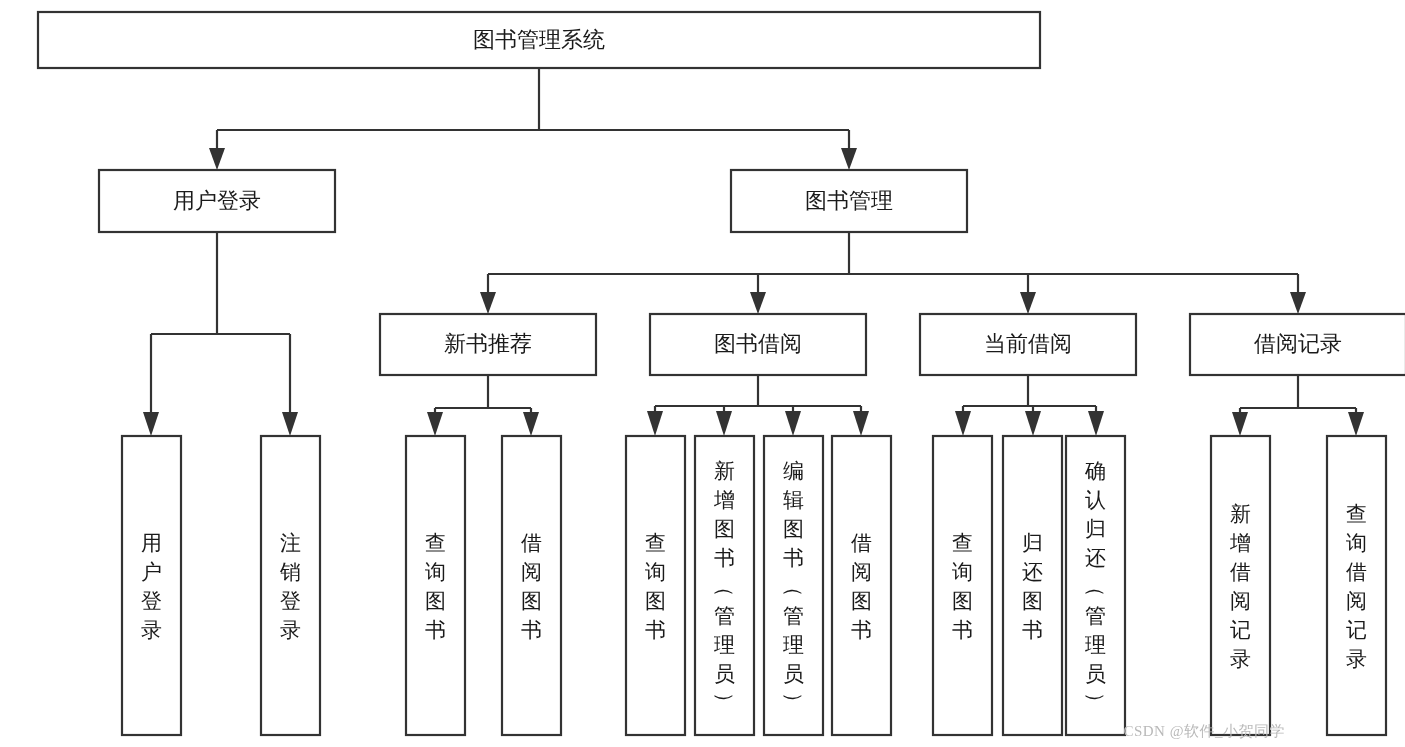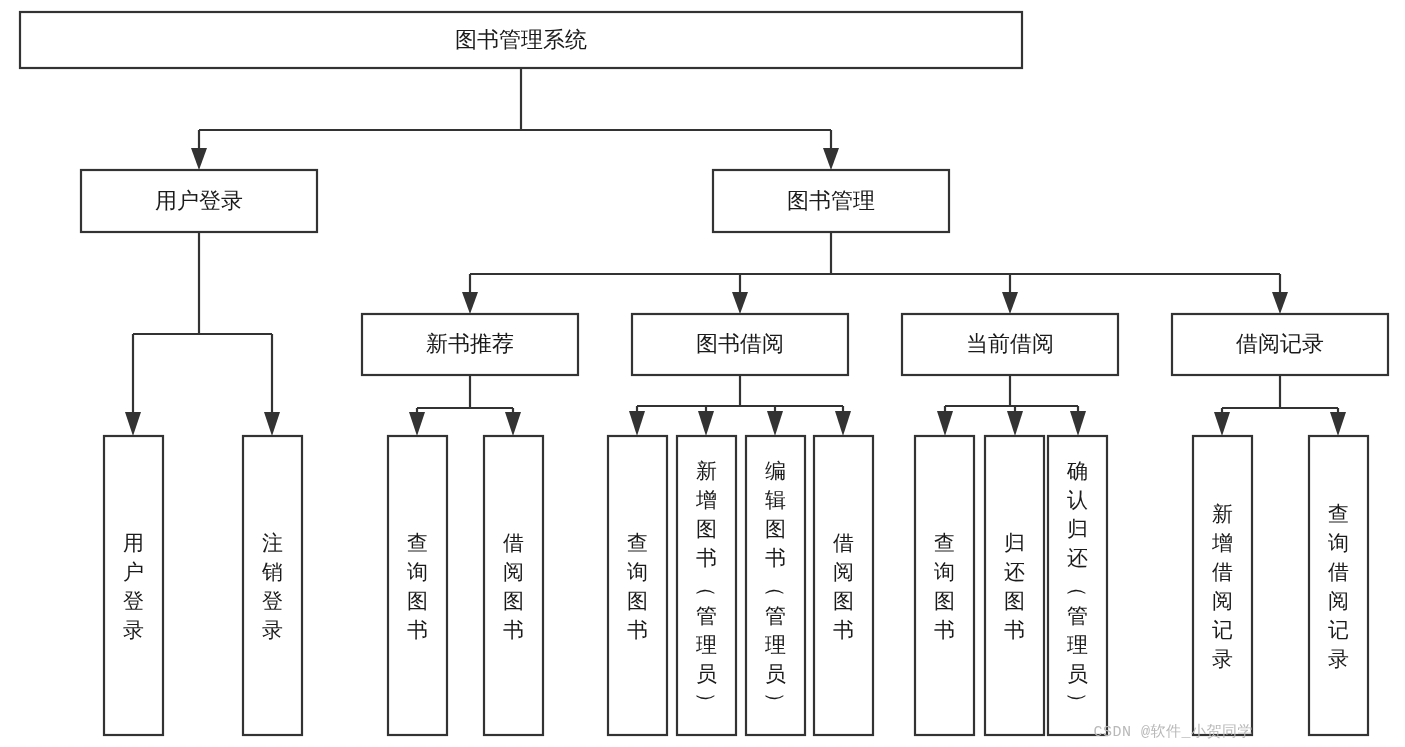--- a/index.html
+++ b/index.html
@@ -11,20 +11,21 @@
     width: 1405px;
     height: 747px;
     font-family: "DejaVu Sans", "Liberation Sans", sans-serif;
     overflow: hidden;
   }
   #diagram-root {
     position: relative;
     width: 1279px;
     height: 747px;
     background: #ffffff;
+    margin-left: 18px;
   }
   svg#flowchart {
     position: absolute;
     top: 0;
     left: 0;
     width: 1405px;
     height: 747px;
     display: block;
   }
   .node-box {
@@ -49,23 +50,23 @@
     stroke: #333333;
     stroke-width: 2.2;
     fill: none;
   }
   .arrow-head {
     fill: #333333;
     stroke: none;
   }
   .watermark {
     position: absolute;
-    right: 26px;
+    right: 12px;
     bottom: 6px;
-    font-family: Liberation Mono, monospace;
+    font-family: Liberation Serif, serif;
     font-size: 15px;
     color: #b9b9b9;
     white-space: nowrap;
     letter-spacing: 0.5px;
   }
 </style>
 </head>
 <body>
 
 <div id="diagram-root">

